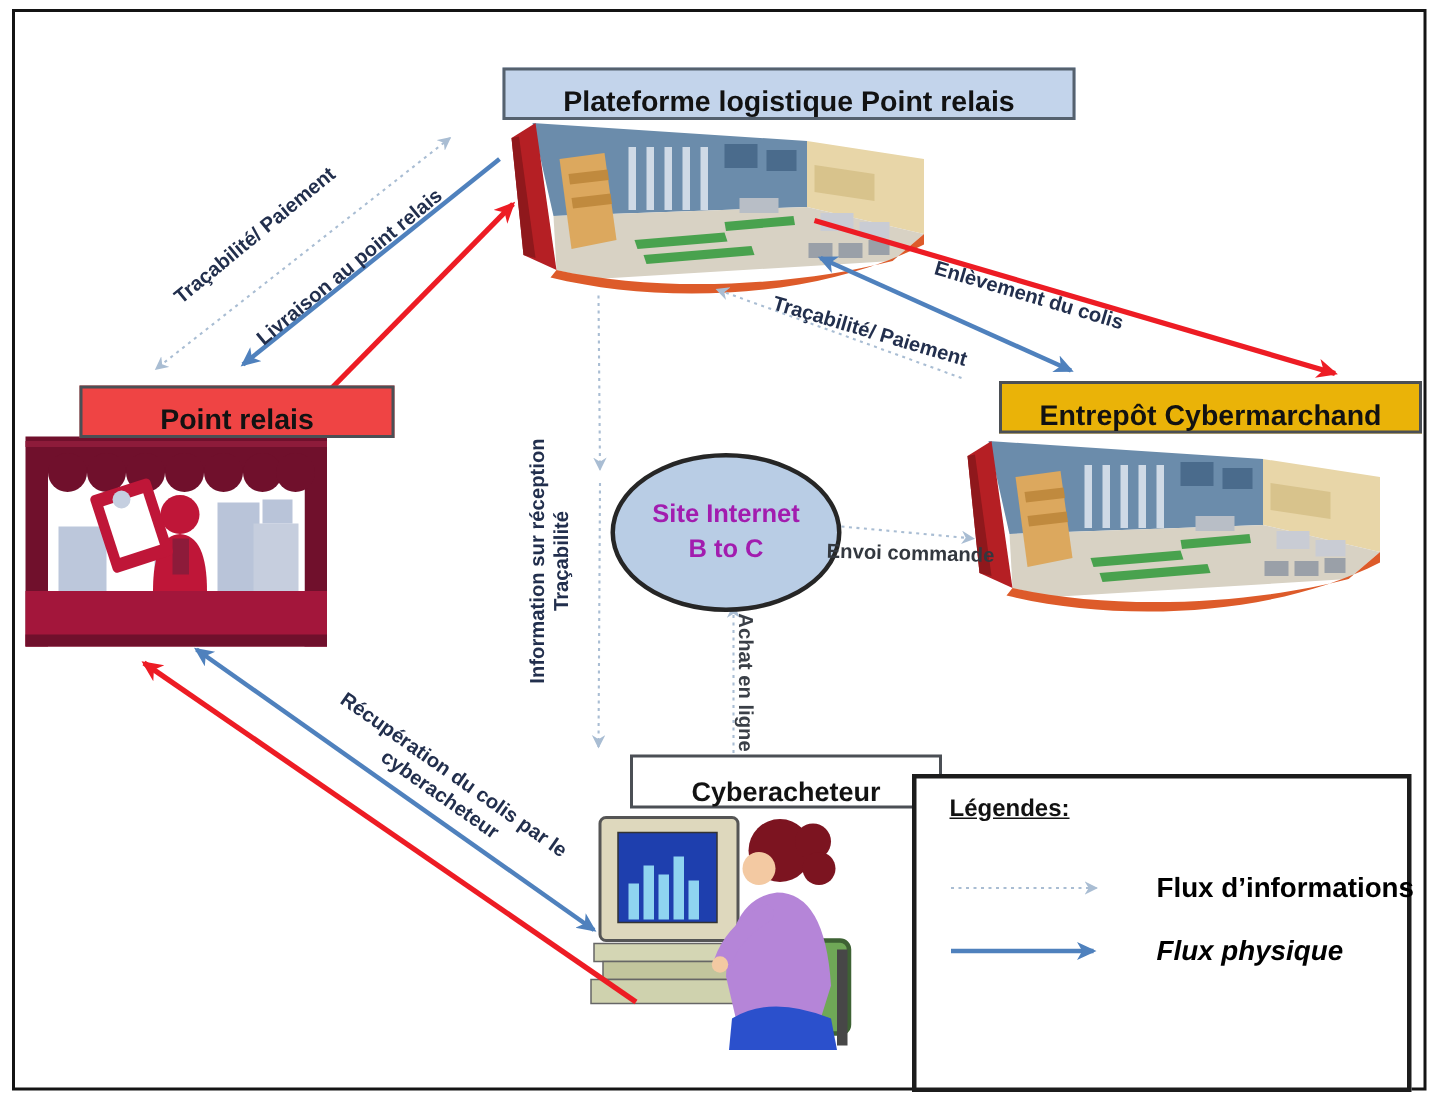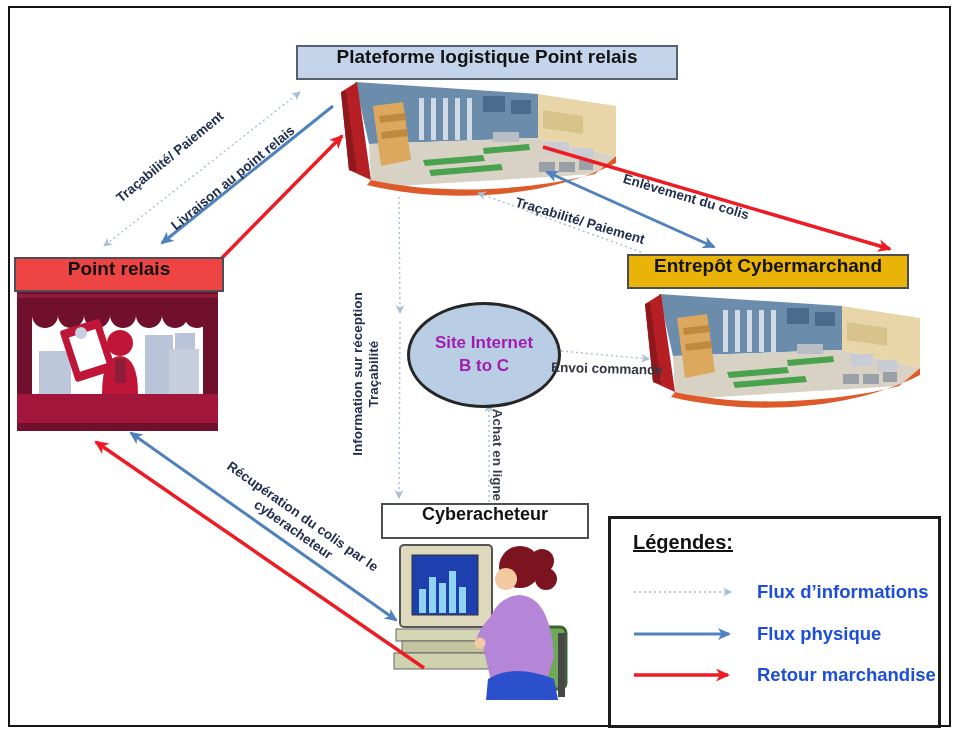--- a/index.html
+++ b/index.html
@@ -7,42 +7,42 @@
     position:relative;width:962px;height:733px;background:#fff;overflow:hidden;
     font-family:"Liberation Sans", sans-serif;
   }
   .frame{
     position:absolute;left:8px;top:6px;width:939px;height:717px;
     border:2px solid #141414;background:#fff;
   }
   svg.layer{position:absolute;left:0;top:0;}
   .box{
     position:absolute;border:2px solid #4b4f55;color:#121212;font-weight:bold;
-    display:flex;align-items:flex-start;justify-content:center;text-align:center;
-    font-size:19px;line-height:1;
+    display:flex;align-items:flex-end;justify-content:center;text-align:center;
+    font-size:19px;line-height:1;margin-left:39px;
   }
   .ellipse{
     position:absolute;border-radius:50%;border:3px solid #262626;
     display:flex;flex-direction:column;align-items:center;justify-content:center;
     font-weight:bold;font-size:17px;color:#a21caf;line-height:1.35;
   }
   .elabel{
     position:absolute;font-weight:bold;font-size:13.5px;color:#222f4d;
     white-space:nowrap;text-align:center;line-height:1.15;
   }
   .legend{
     position:absolute;left:608px;top:516px;width:327px;height:206px;
     border:3px solid #1c1c1c;background:#fff;
   }
   .legend-title{
-    position:absolute;left:22px;top:12px;font-size:20px;font-weight:bold;
+    position:absolute;left:22px;top:12px;font-size:16px;font-weight:bold;
     text-decoration:underline;color:#121212;
   }
   .legend-row{position:absolute;left:20px;display:flex;align-items:center;}
-  .legend-row .lbl{font-size:18.5px;font-weight:600;color:#1d4ed8;margin-left:14px;white-space:nowrap;}
+  .legend-row .lbl{font-size:18.5px;font-weight:600;color:#000000;margin-left:28px;white-space:nowrap;}
   .arrow-info{stroke:#a9bdd3;stroke-width:1.4;stroke-dasharray:2 3;fill:none;}
   .arrow-phys{stroke:#4f81bd;stroke-width:3;fill:none;}
   .arrow-ret{stroke:#ed1c24;stroke-width:3.5;fill:none;}
 </style>
 </head>
 <body>
 
 <div class="stage">
   <div class="frame"></div>
 
@@ -212,27 +212,21 @@
   <div class="legend">
     <div class="legend-title">Légendes:</div>
 
     <div class="legend-row" style="top:62px;">
       <svg width="112" height="18">
         <line x1="3" y1="9" x2="100" y2="9" class="arrow-info" marker-end="url(#mInfo)"></line>
       </svg>
       <span class="lbl">Flux d’informations</span>
     </div>
 
-    <div class="legend-row" style="top:104px;">
+    <div class="legend-row" style="top:104px;font-style:italic;">
       <svg width="112" height="18">
         <line x1="3" y1="9" x2="98" y2="9" class="arrow-phys" marker-end="url(#mBlue)"></line>
       </svg>
       <span class="lbl">Flux physique</span>
     </div>
 
-    <div class="legend-row" style="top:145px;">
-      <svg width="112" height="18">
-        <line x1="3" y1="9" x2="97" y2="9" class="arrow-ret" marker-end="url(#mRed)"></line>
-      </svg>
-      <span class="lbl">Retour marchandise</span>
-    </div>
   </div>
 </div>
 
 </body></html>

